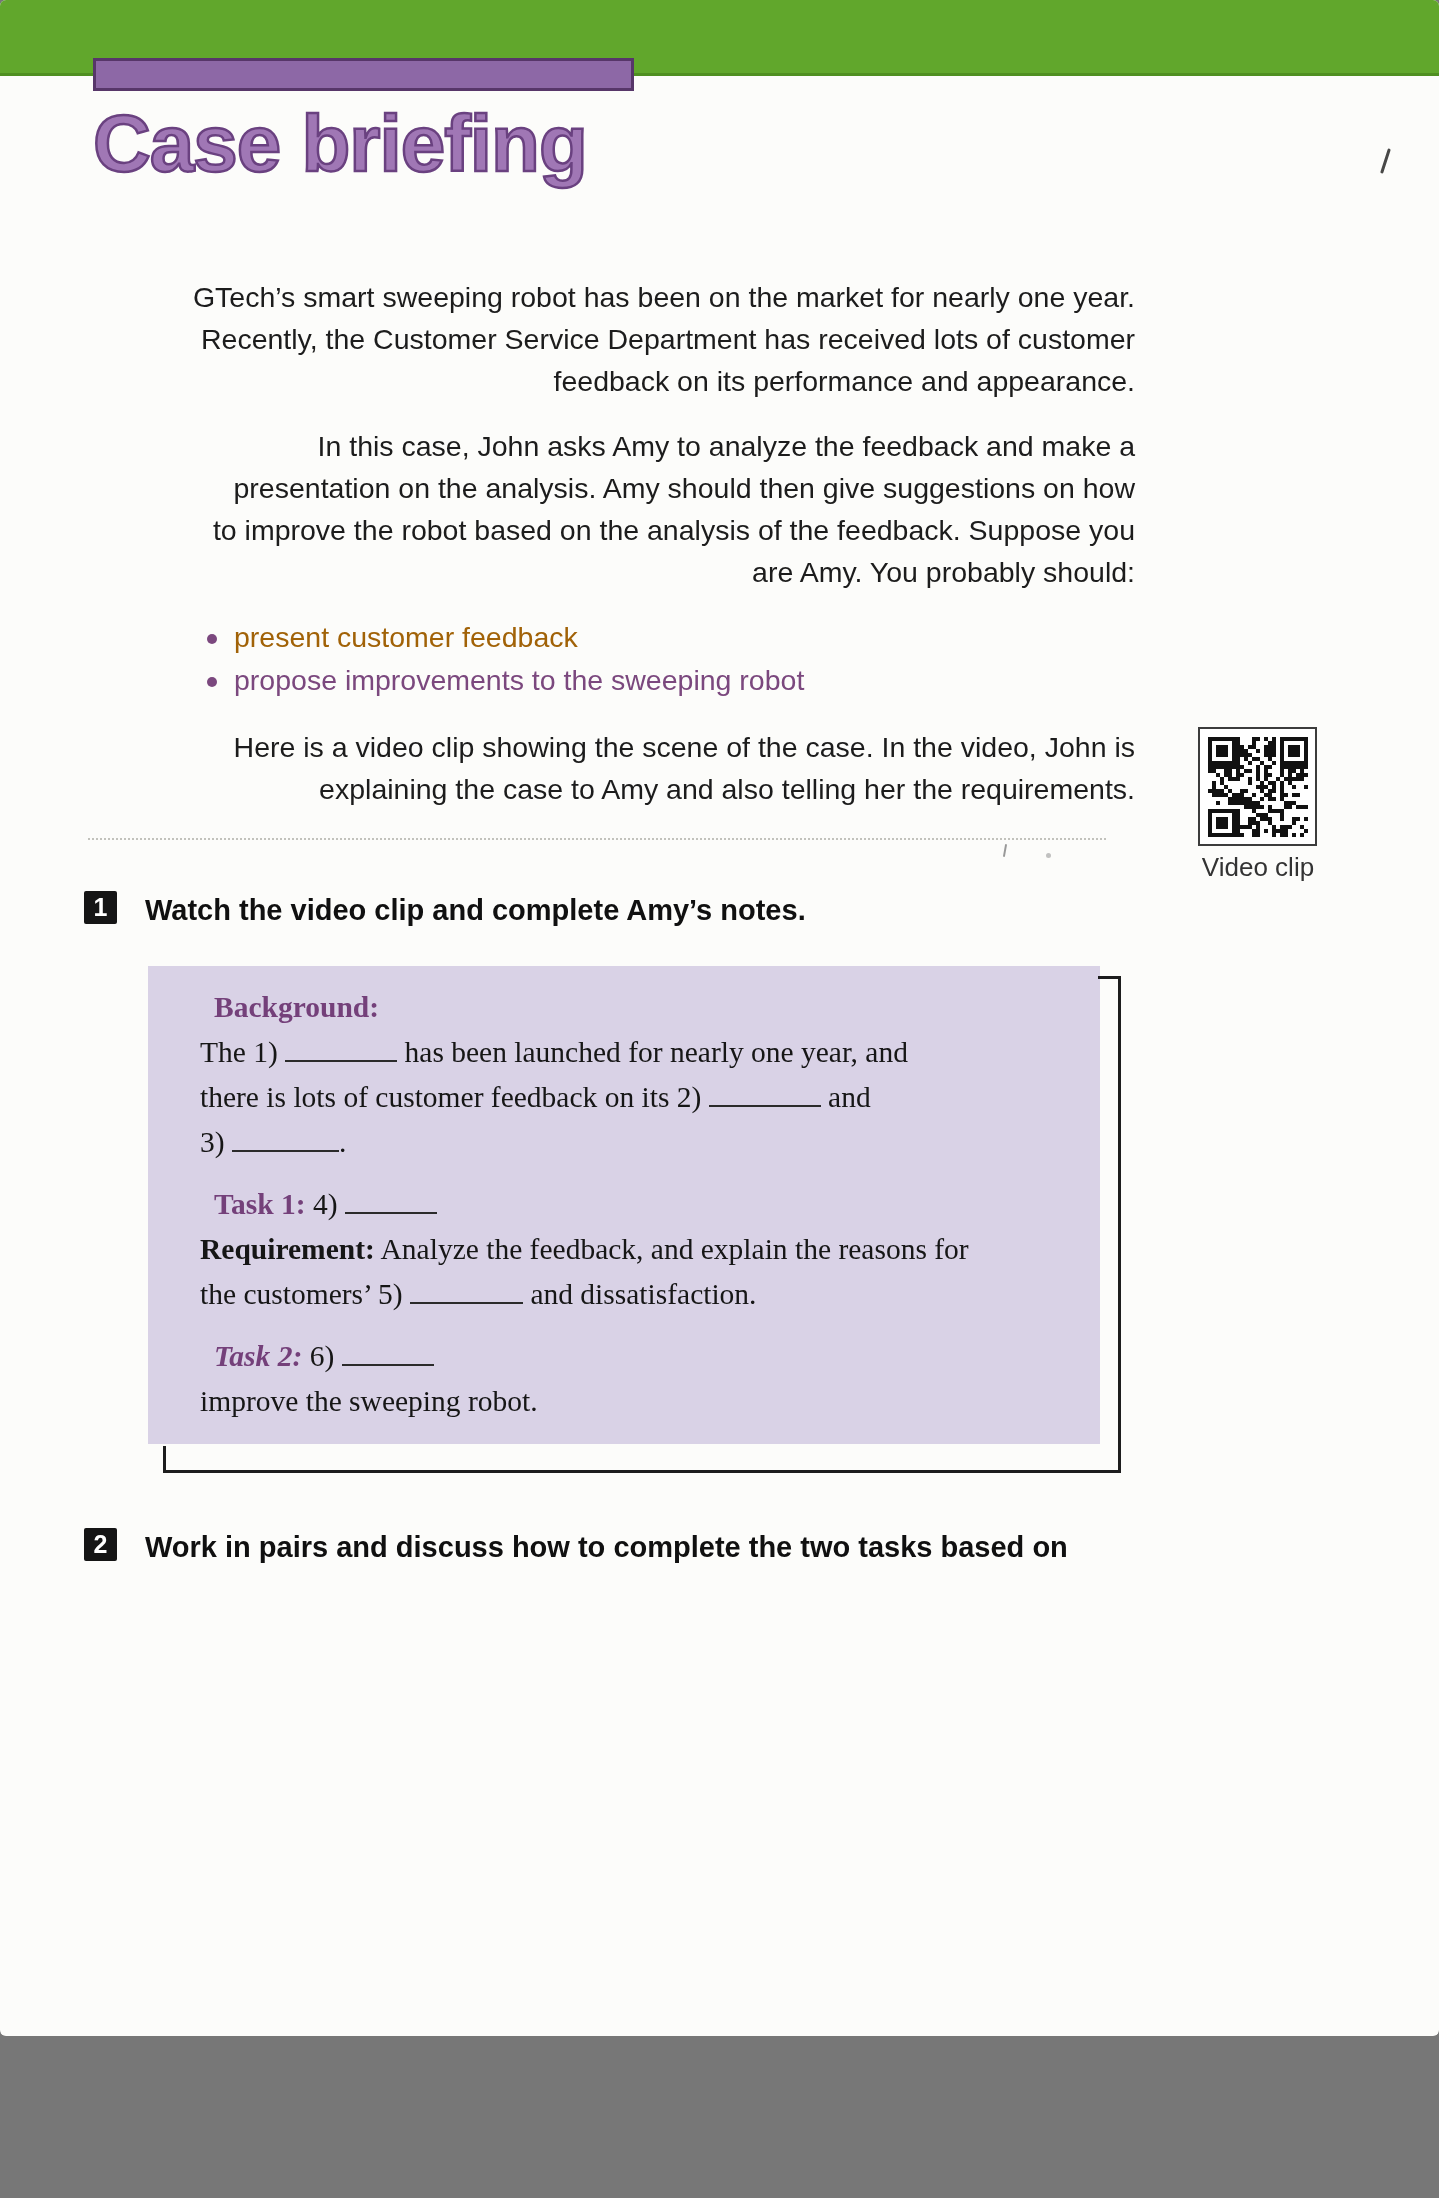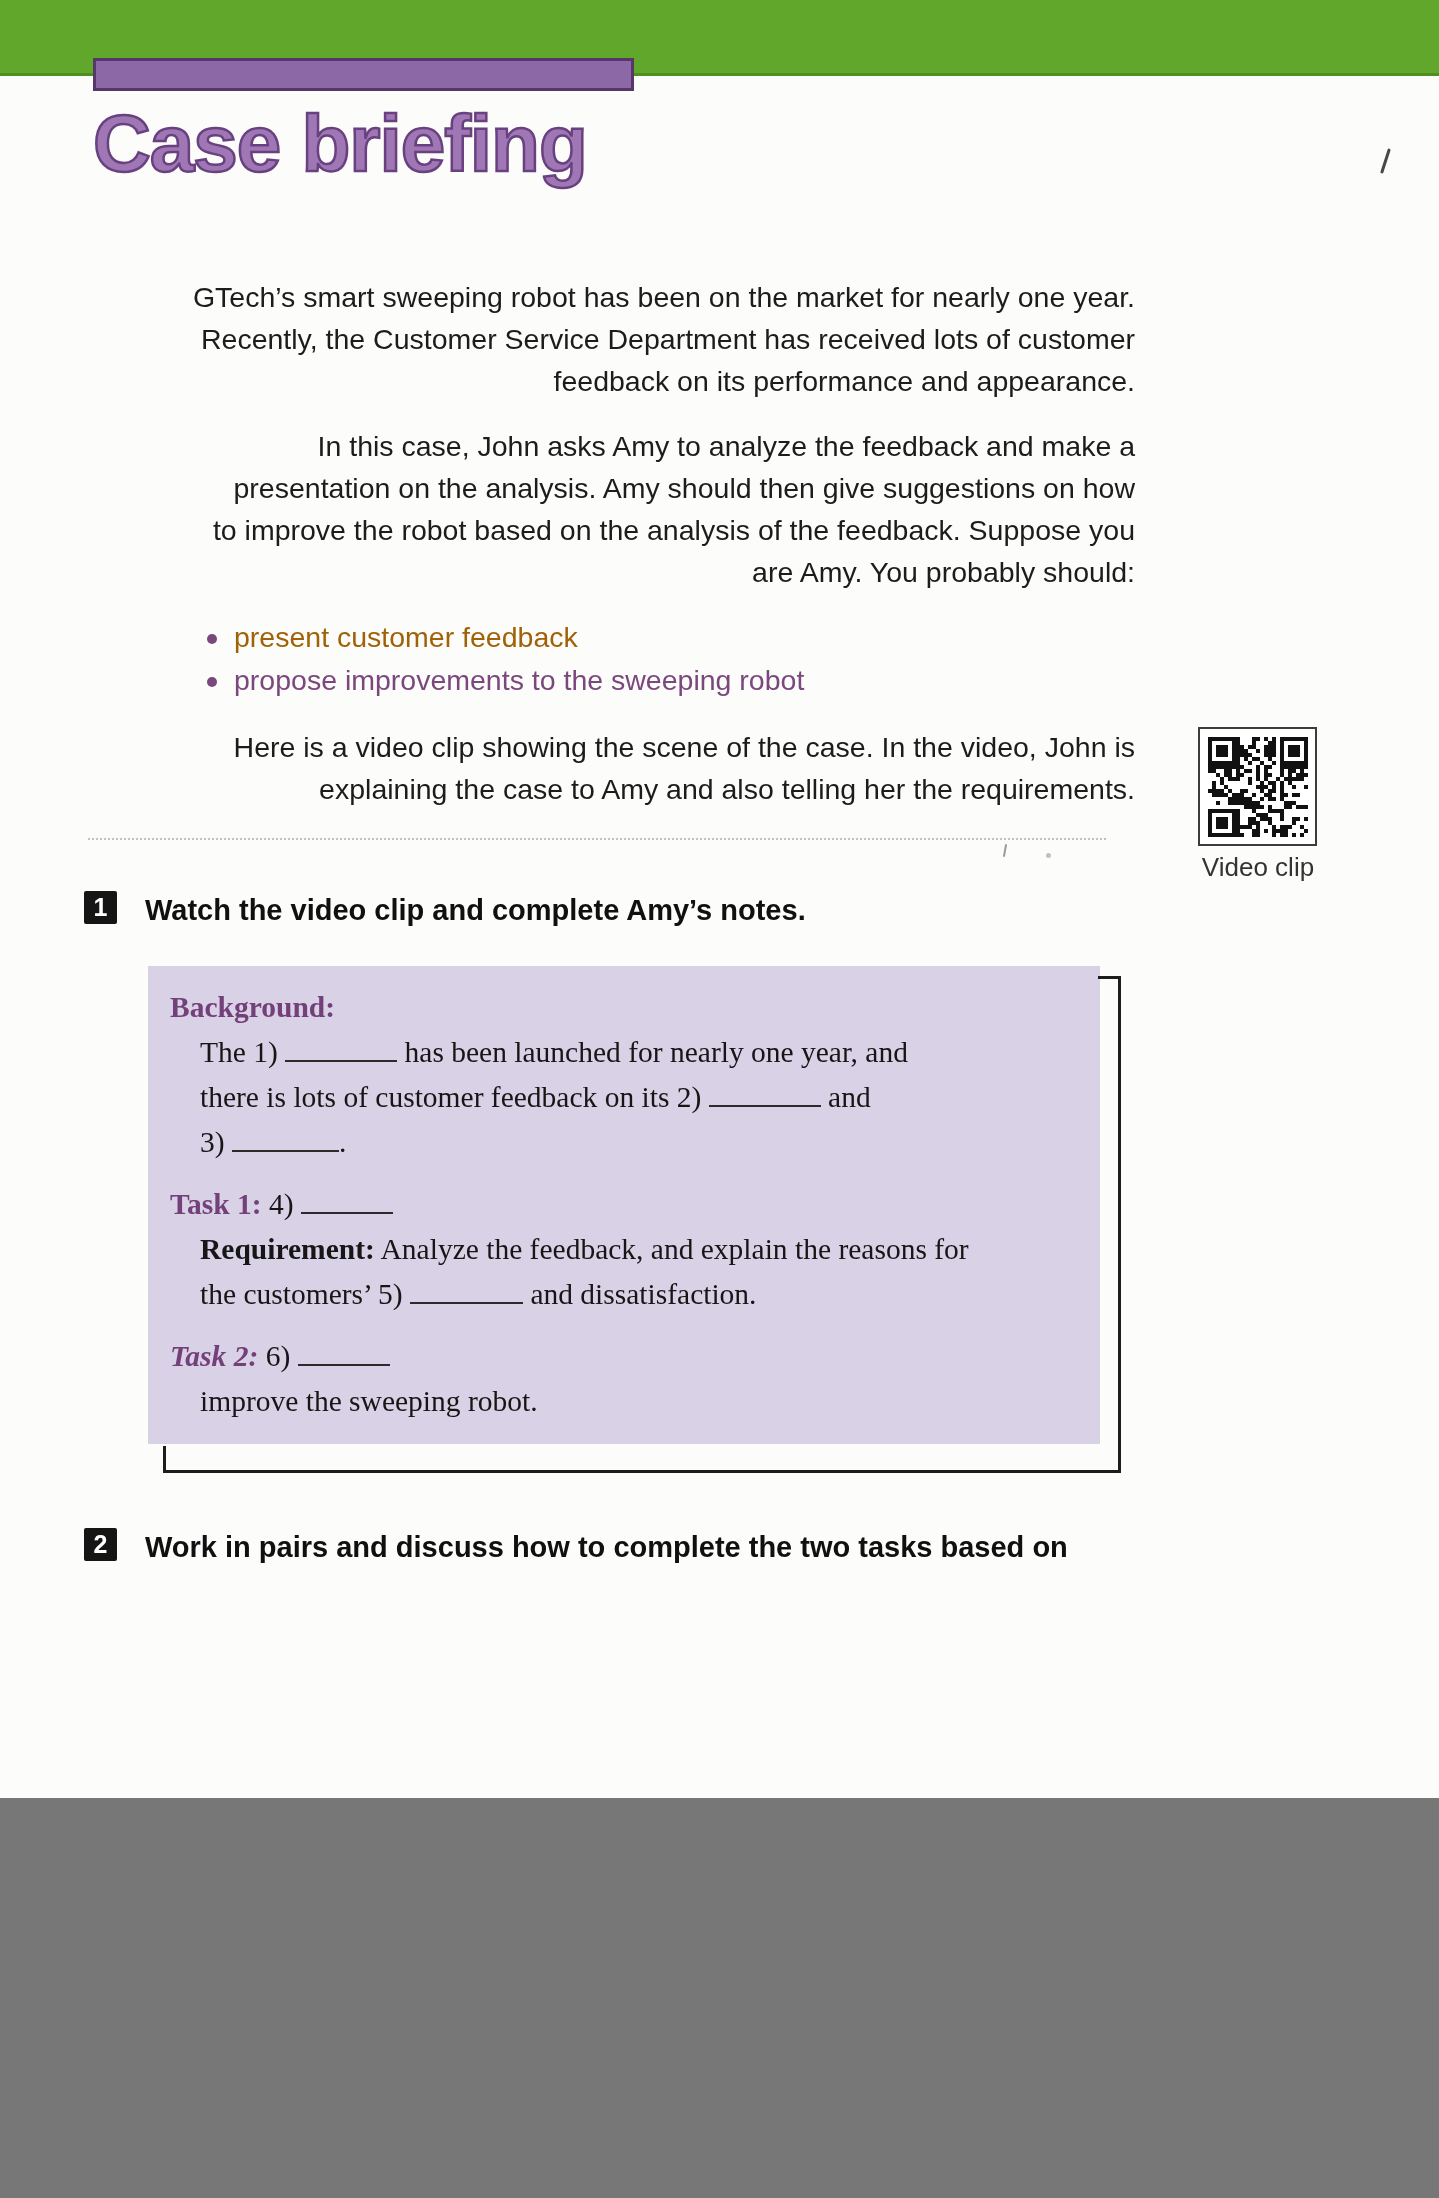--- a/index.html
+++ b/index.html
@@ -1,17 +1,17 @@
 <!DOCTYPE html>
 <html><head>
 <meta charset="utf-8">
 <style>
   html,body{margin:0;padding:0;background:#777;}
-  .page{position:relative;width:1439px;height:1798px;background:#fcfcfa;overflow:hidden;
-        font-family:"Liberation Sans",sans-serif;color:#1c1c1c;}
+  .page{position:relative;width:1439px;height:2036px;background:#fcfcfa;overflow:hidden;
+        font-family:"Liberation Sans",sans-serif;color:#1c1c1c;border-radius:6px;}
   
   .band-top{position:absolute;left:0;top:0;width:100%;height:73px;border-bottom:3px solid #4f8f21;}
   .band-bottom{position:absolute;left:0;top:2073px;width:100%;height:125px;border-top:3px solid #5c6b2e;}
   
   .title-bar{position:absolute;left:93px;top:58px;width:541px;height:33px;border:3px solid #573669;box-sizing:border-box;}
   .page-title{position:absolute;left:93px;top:98px;font-size:80px;font-weight:bold;line-height:92px;
               -webkit-text-stroke:2.5px #6a4180;letter-spacing:-1px;}
   
   .intro{position:absolute;left:95px;top:276px;width:1040px;font-size:28.5px;line-height:42px;}
   .para{margin:0 0 23px 0;text-align:right;}
@@ -31,21 +31,21 @@
   .act1{top:889px;} .act2{top:1526px;}
   .act-num{position:absolute;left:0;top:2px;width:33px;height:33px;background:#151515;color:#fff;
            font-weight:bold;font-size:25px;text-align:center;line-height:33px;border-radius:2px;}
   .act-text{position:absolute;left:61px;top:0;width:1020px;font-weight:bold;font-size:29px;line-height:43px;color:#101010;}
   
   .notes-box{position:absolute;left:148px;top:966px;width:952px;height:478px;box-sizing:border-box;}
   .notes-inner{padding:19px 18px 0 22px;font-family:"Liberation Serif",serif;font-size:29.5px;
                line-height:45px;color:#161616;}
   .note-line.indent{padding-left:30px;}
   .note-line.gap{margin-top:17px;}
-  .plum{font-weight:bold;}
+  .plum{font-weight:bold;margin-left:44px;}
   .bold-black{font-weight:bold;}
   .blank{display:inline-block;border-bottom:2.5px solid #2b2b2b;height:1em;}
   
   .bk{position:absolute;background:#1d1d1d;}
   .bk-right{left:1118px;top:976px;width:3px;height:497px;}
   .bk-top{left:1098px;top:976px;width:23px;height:3px;}
   .bk-bottom{left:163px;top:1470px;width:958px;height:3px;}
   .bk-left{left:163px;top:1446px;width:3px;height:27px;}
   
   .footer-q{position:absolute;left:858px;top:2126px;font-size:24px;letter-spacing:.2px;color:#eef3d8;white-space:nowrap;}

